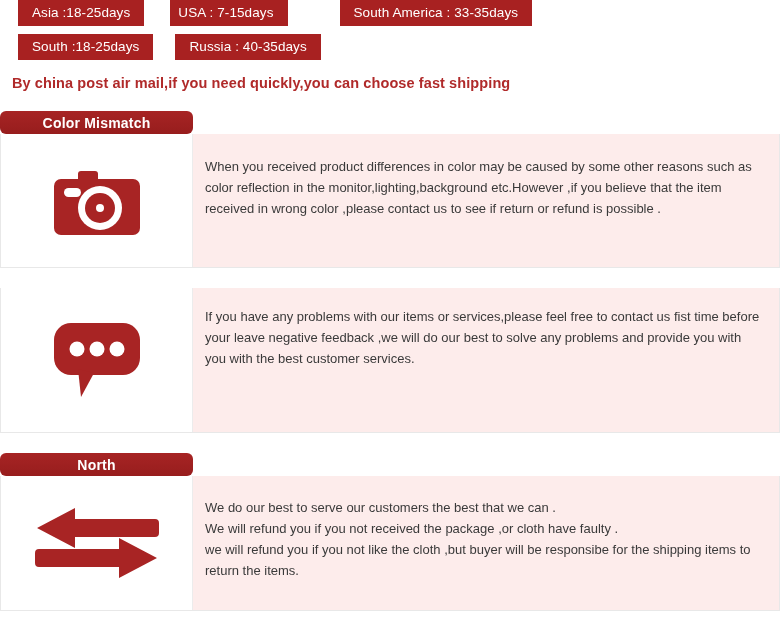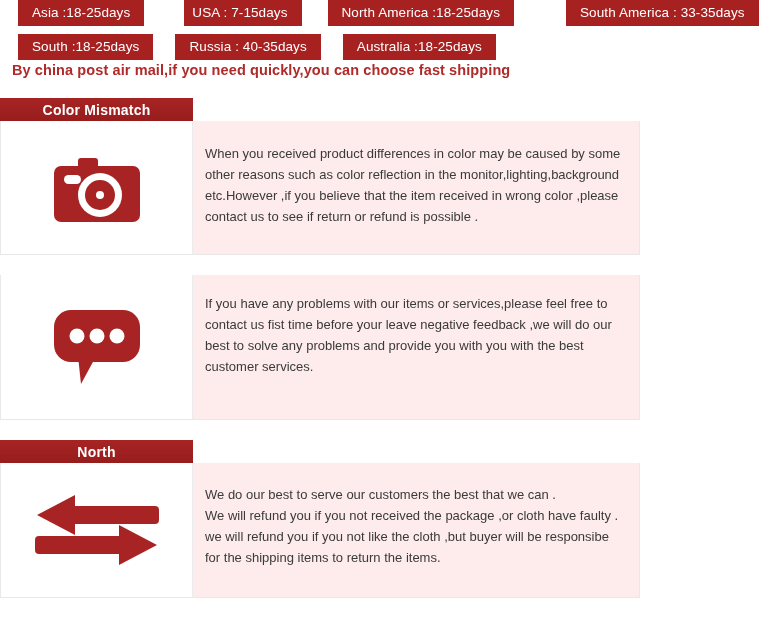--- a/index.html
+++ b/index.html
@@ -3,21 +3,21 @@
 <meta charset="utf-8">
 <style>
   * { box-sizing: border-box; }
   html, body {
     margin: 0; padding: 0;
     width: 780px; height: 629px;
     background: #ffffff;
     font-family: "Liberation Sans", sans-serif;
     overflow: hidden;
   }
-  .page { position: relative; width: 640px; height: 629px; background:#fff; }
+  .page { position: relative; width: 780px; height: 629px; background:#fff; }
 
   
   .badge-rows { padding: 0; }
   .badge-row { display: flex; align-items: flex-start; height: 28px; }
   .badge-row.row1 { margin-top: 0px; }
   .badge-row.row2 { margin-top: 6px; }
   .badge {
     display: inline-flex;
     align-items: center;
     justify-content: center;
@@ -26,45 +26,47 @@
     color: #ffffff;
     font-size: 13.5px;
     line-height: 26px;
     white-space: nowrap;
     padding: 0 14px;
     letter-spacing: 0.1px;
   }
   .sp-18  { margin-left: 18px; }
   .sp-22  { margin-left: 22px; }
   .sp-26  { margin-left: 26px; }
-  .sp-32  { margin-left: 40px; padding-left: 8px; }
+  .sp-32  { margin-left: 26px; padding-left: 8px; }
   .sp-56  { margin-left: 52px; }
 
   .note {
     color: #b02a2a;
     font-size: 14.5px;
     font-weight: bold;
+    margin-top: 13px;
     margin-left: 12px;
     letter-spacing: 0.1px;
   }
 
   
   .section { position: relative; margin-top: 20px; }
   .section-header {
     width: 193px;
     height: 23px;
     background: #a02020;
     background: linear-gradient(to bottom, #a72424 0%, #971d1d 100%);
     color: #fff;
     font-size: 14px;
     font-weight: bold;
     display: flex;
     align-items: center;
     justify-content: center;
     letter-spacing: 0.2px;
+    border-radius: 6px;
   }
   .section-body {
     display: flex;
     border: 1px solid #e8e8e8;
     border-top: none;
     height: 134px;
   }
   .icon-pane {
     width: 192px;
     flex: 0 0 192px;
@@ -93,27 +95,25 @@
 </style>
 </head>
 <body>
 
 <div class="page">
 
   <div class="badge-rows">
     <div class="badge-row row1">
       <span class="badge sp-18">Asia :18-25days</span>
       <span class="badge sp-32">USA : 7-15days</span>
-      <span class="badge sp-26">North America :18-25days</span>
       <span class="badge sp-56">South America : 33-35days</span>
     </div>
     <div class="badge-row row2">
       <span class="badge sp-18">South :18-25days</span>
       <span class="badge sp-22">Russia : 40-35days</span>
-      <span class="badge sp-22">Australia :18-25days</span>
     </div>
   </div>
 
   <div class="note">By china post air mail,if you need quickly,you can choose fast shipping</div>
 
   <div class="section sec-color">
     <div class="section-header">
       <span>Color Mismatch</span>
     </div>
     <div class="section-body">

